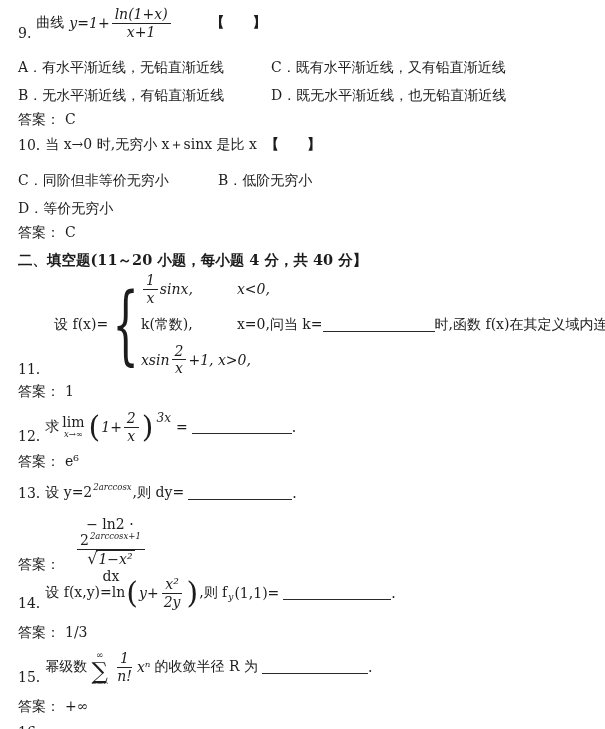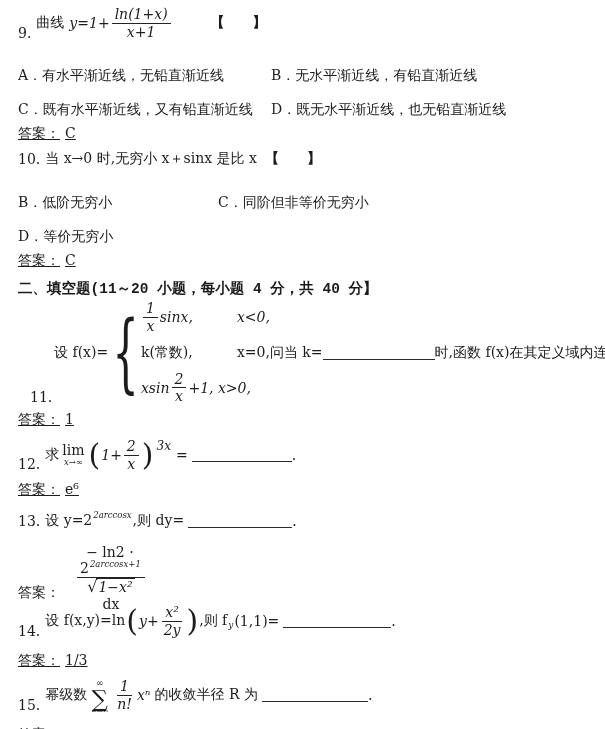--- a/index.html
+++ b/index.html
@@ -33,28 +33,28 @@
   .sum .st{font-size:9px;margin-bottom:1px;}
   .sum .ss{font-size:23px;line-height:0.9;}
   .sum .sb{font-size:8px;height:3px;overflow:hidden;opacity:.8;}
   
   .sqrt{display:inline-flex;align-items:flex-start;line-height:1.25;}
   .sqrt .rs{font-size:16px;line-height:1.1;margin-right:-1px;}
   .sqrt .rb{border-top:1px solid #222;padding:0 2px;}
   
   .blank{display:inline-block;border-bottom:1px solid #2a2a2a;height:13px;vertical-align:baseline;}
   
-  .opts{display:grid;grid-template-columns:253px auto;row-gap:14px;margin:24px 0 2px;line-height:1.45;}
+  .opts{display:grid;grid-template-columns:253px auto;row-gap:8px;margin:16px 0 2px;line-height:1.45;}
   .opts10{grid-template-columns:200px auto;}
-  .ansline{margin:5px 0 6px;line-height:1.4;text-decoration:underline;}
+  .ansline{margin:5px 0 6px;line-height:1.4;}
   .ansval{margin-left:5px;}
-  .sect{font-weight:bold;margin:8px 0 2px;font-size:14.5px;font-family:Liberation Mono, monospace;}
+  .sect{font-weight:bold;margin:8px 0 2px;font-size:14.5px;}
   
   .q11{position:relative;display:flex;align-items:center;margin:2px 0 0 0;min-height:98px;}
-  .q11 .num11{position:absolute;left:12px;bottom:0;}
+  .q11 .num11{position:absolute;left:0;bottom:0;}
   .q11 .body{display:flex;align-items:center;margin-left:36px;}
   .brace{display:inline-block;font-size:42px;line-height:1;transform:scaleY(2.05);transform-origin:center;font-weight:300;margin:0 2px 0 4px;}
   .cases{display:flex;flex-direction:column;gap:9px;}
   .case{display:flex;align-items:center;white-space:nowrap;}
   .cfirst{min-width:96px;display:inline-flex;align-items:center;}
   
   .q12{margin-top:8px;}
   
   .ans13{position:relative;height:58px;margin:14px 0 2px;}
   .ans13 .lbl{position:absolute;left:0;bottom:0;}
@@ -73,36 +73,36 @@
   <span class="nw">曲线</span>
   <span class="it nw" style="margin-left:5px">y=1+</span>
   <span class="frac it">
     <span class="fn">ln(1+x)</span>
     <span class="fd">x+1</span>
   </span>
   <span style="margin-left:38px;font-weight:bold">【　　】</span>
 </div>
 <div class="opts">
   <span>A．有水平渐近线，无铅直渐近线</span>
+  <span>C．既有水平渐近线，又有铅直渐近线</span>
   <span>B．无水平渐近线，有铅直渐近线</span>
-  <span>C．既有水平渐近线，又有铅直渐近线</span>
   <span>D．既无水平渐近线，也无铅直渐近线</span>
 </div>
 <div class="ansline">
   <span>答案：</span><span class="ansval">C</span>
 </div>
 
 <div class="row">
   <span class="qnum" style="align-self:center">10.</span>
   <span class="nw">当 x→0 时,无穷小 x＋sinx 是比 x</span>
   <span style="margin-left:8px;font-weight:bold">【　　】</span>
 </div>
 <div class="opts opts10">
+  <span>C．同阶但非等价无穷小</span>
   <span>B．低阶无穷小</span>
-  <span>C．同阶但非等价无穷小</span>
   <span>D．等价无穷小</span>
 </div>
 <div class="ansline">
   <span>答案：</span><span class="ansval">C</span>
 </div>
 
 <div class="sect">二、填空题(11～20 小题，每小题 4 分，共 40 分】</div>
 
 <div class="q11">
   <span class="num11">11.</span>

